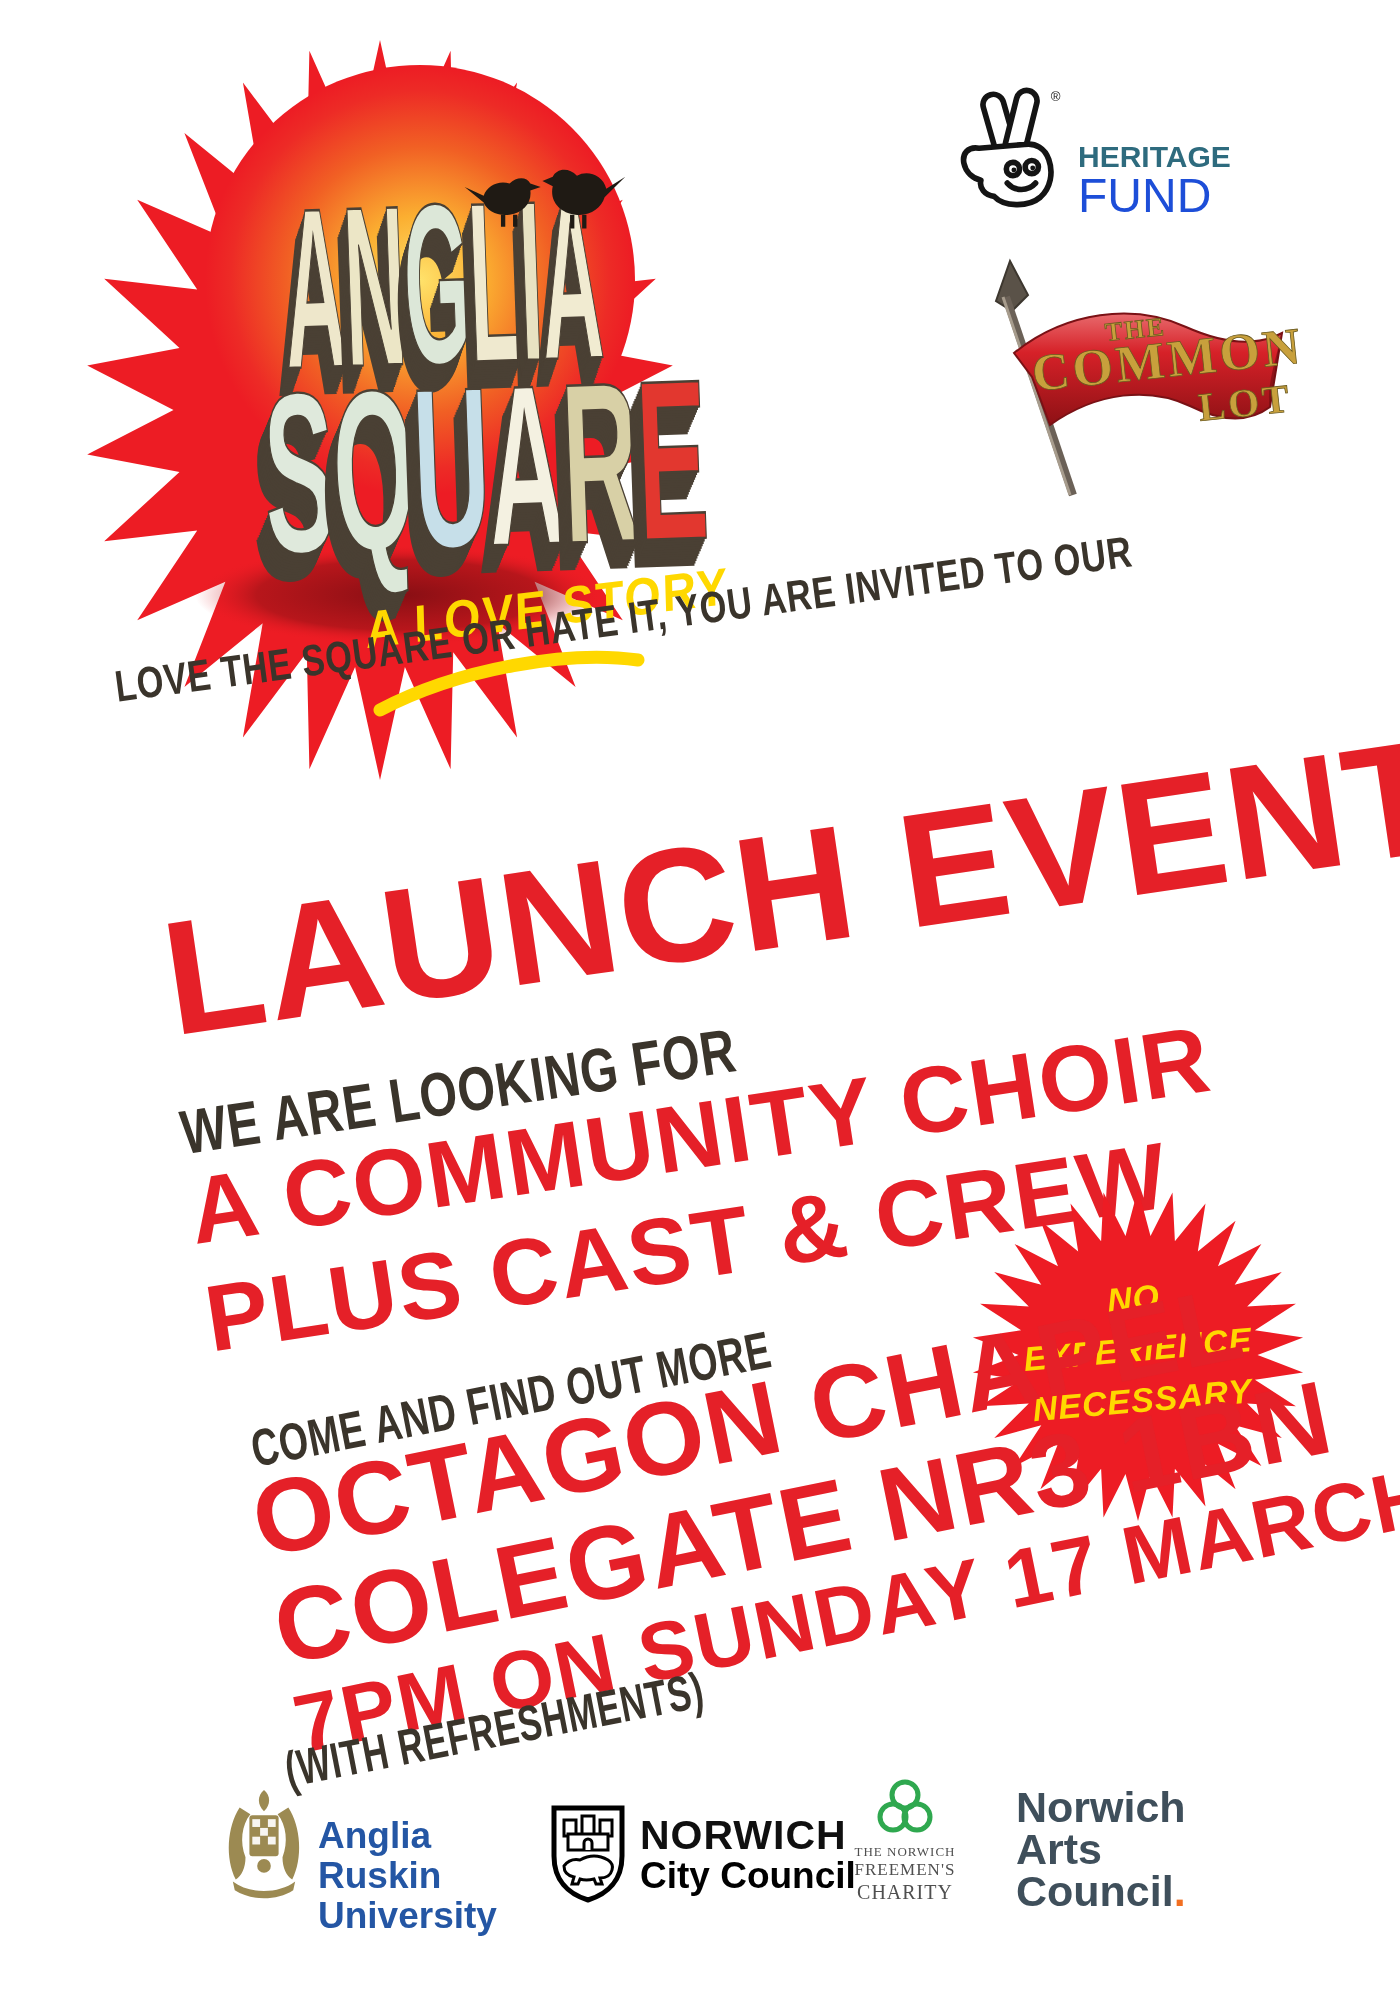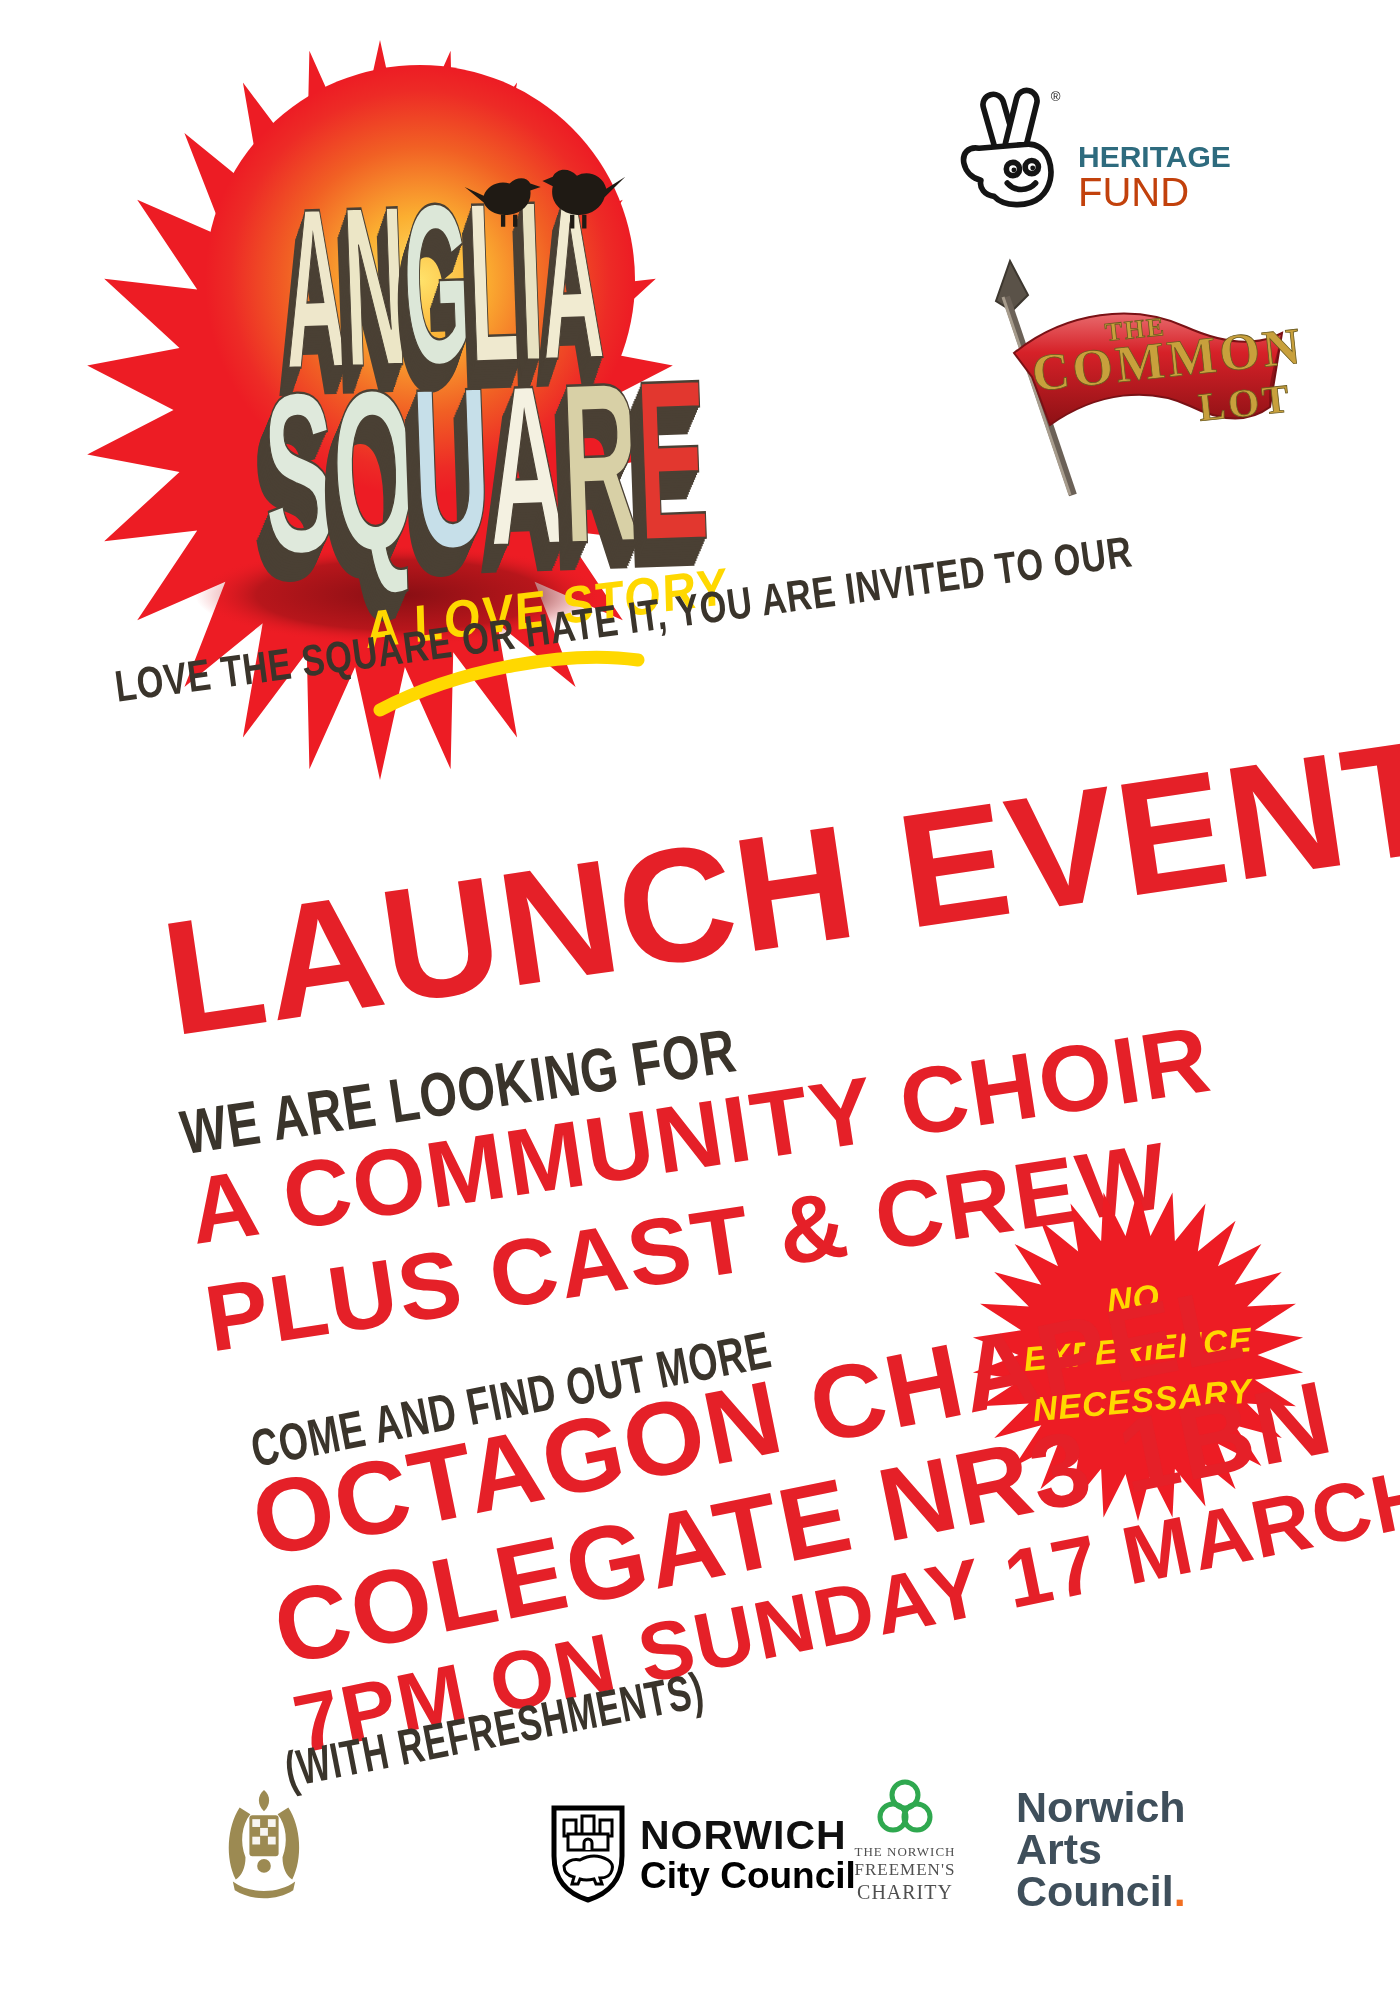--- a/index.html
+++ b/index.html
@@ -20,21 +20,21 @@
         -9px 9px 0 #4a4034,-11px 11px 0 #4a4034,-13px 13px 0 #4a4034,-15px 15px 0 #4a4034,
         -17px 17px 0 #4a4034,-19px 19px 0 #4a4034,-21px 21px 0 #4a4034,-23px 23px 0 #4a4034;}
   .lovestory{position:absolute;font-weight:bold;color:var(--yellow);font-size:52px;white-space:nowrap;
         transform-origin:0 0;transform:rotate(-7deg) scaleX(.9) skewX(-6deg);letter-spacing:2px;}
   
   .badgetext{position:absolute;width:344px;text-align:center;font-weight:bold;font-style:italic;
         color:var(--yellow);font-size:34px;line-height:1.5;letter-spacing:1px;
         transform:rotate(-5deg);transform-origin:50% 50%;}
   
   .hf-t1{font-size:30px;font-weight:800;color:var(--heritage_teal);line-height:1.0;}
-  .hf-t2{font-size:40px;font-weight:500;color:#c2410c;line-height:1.0;}
+  .hf-t2{font-size:48px;font-weight:500;color:#1d4ed8;line-height:1.0;}
   .footer-text{line-height:1.1;}
   .aru-text{font-size:37px;font-weight:600;color:var(--aru_blue);line-height:1.08;}
   .ncc-t1{font-size:41px;font-weight:800;color:#101010;letter-spacing:1px;line-height:1.05;}
   .ncc-t2{font-size:37px;font-weight:600;color:#000000;line-height:1.05;}
   .free-text{font-family:"Liberation Serif", serif;color:#4f4f4f;text-align:center;letter-spacing:1px;line-height:1.2;}
   .free-l1{font-size:13px;} .free-l2{font-size:17px;} .free-l3{font-size:20px;}
   .arts-text{font-size:43px;font-weight:600;color:var(--slate);line-height:0.98;}
   .arts-dot{color:var(--orange);font-weight:800;}
 </style>
 </head>
@@ -174,20 +174,24 @@
       <circle cx="45" cy="80" r="7"></circle>
     </g>
     <g fill="#ffffff" opacity="0.92">
       <rect x="33" y="32" width="8" height="8"></rect>
         <rect x="49" y="32" width="8" height="8"></rect>
       <rect x="41" y="41" width="8" height="8"></rect>
       <rect x="33" y="50" width="8" height="8"></rect>
         <rect x="49" y="50" width="8" height="8"></rect>
     </g>
   </svg>
+  <div class="footer-text aru-text" style="position:absolute;left:98px;top:28px;">
+    <div>Anglia Ruskin</div>
+    <div>University</div>
+  </div>
 </div>
 
 <div class="abs" style="left:548px;top:1804px;width:330px;height:110px;">
   <svg width="80" height="100" viewBox="0 0 80 100">
     <path d="M6,4 H74 V52 C74,76 60,90 40,96 C20,90 6,76 6,52 Z" fill="#ffffff" stroke="#000000" stroke-width="5"></path>
     <g stroke="#000000" stroke-width="3" fill="#ffffff">
       <rect x="16" y="16" width="12" height="16"></rect>
       <rect x="34" y="12" width="12" height="20"></rect>
       <rect x="52" y="16" width="12" height="16"></rect>
       <rect x="20" y="30" width="40" height="16"></rect>

